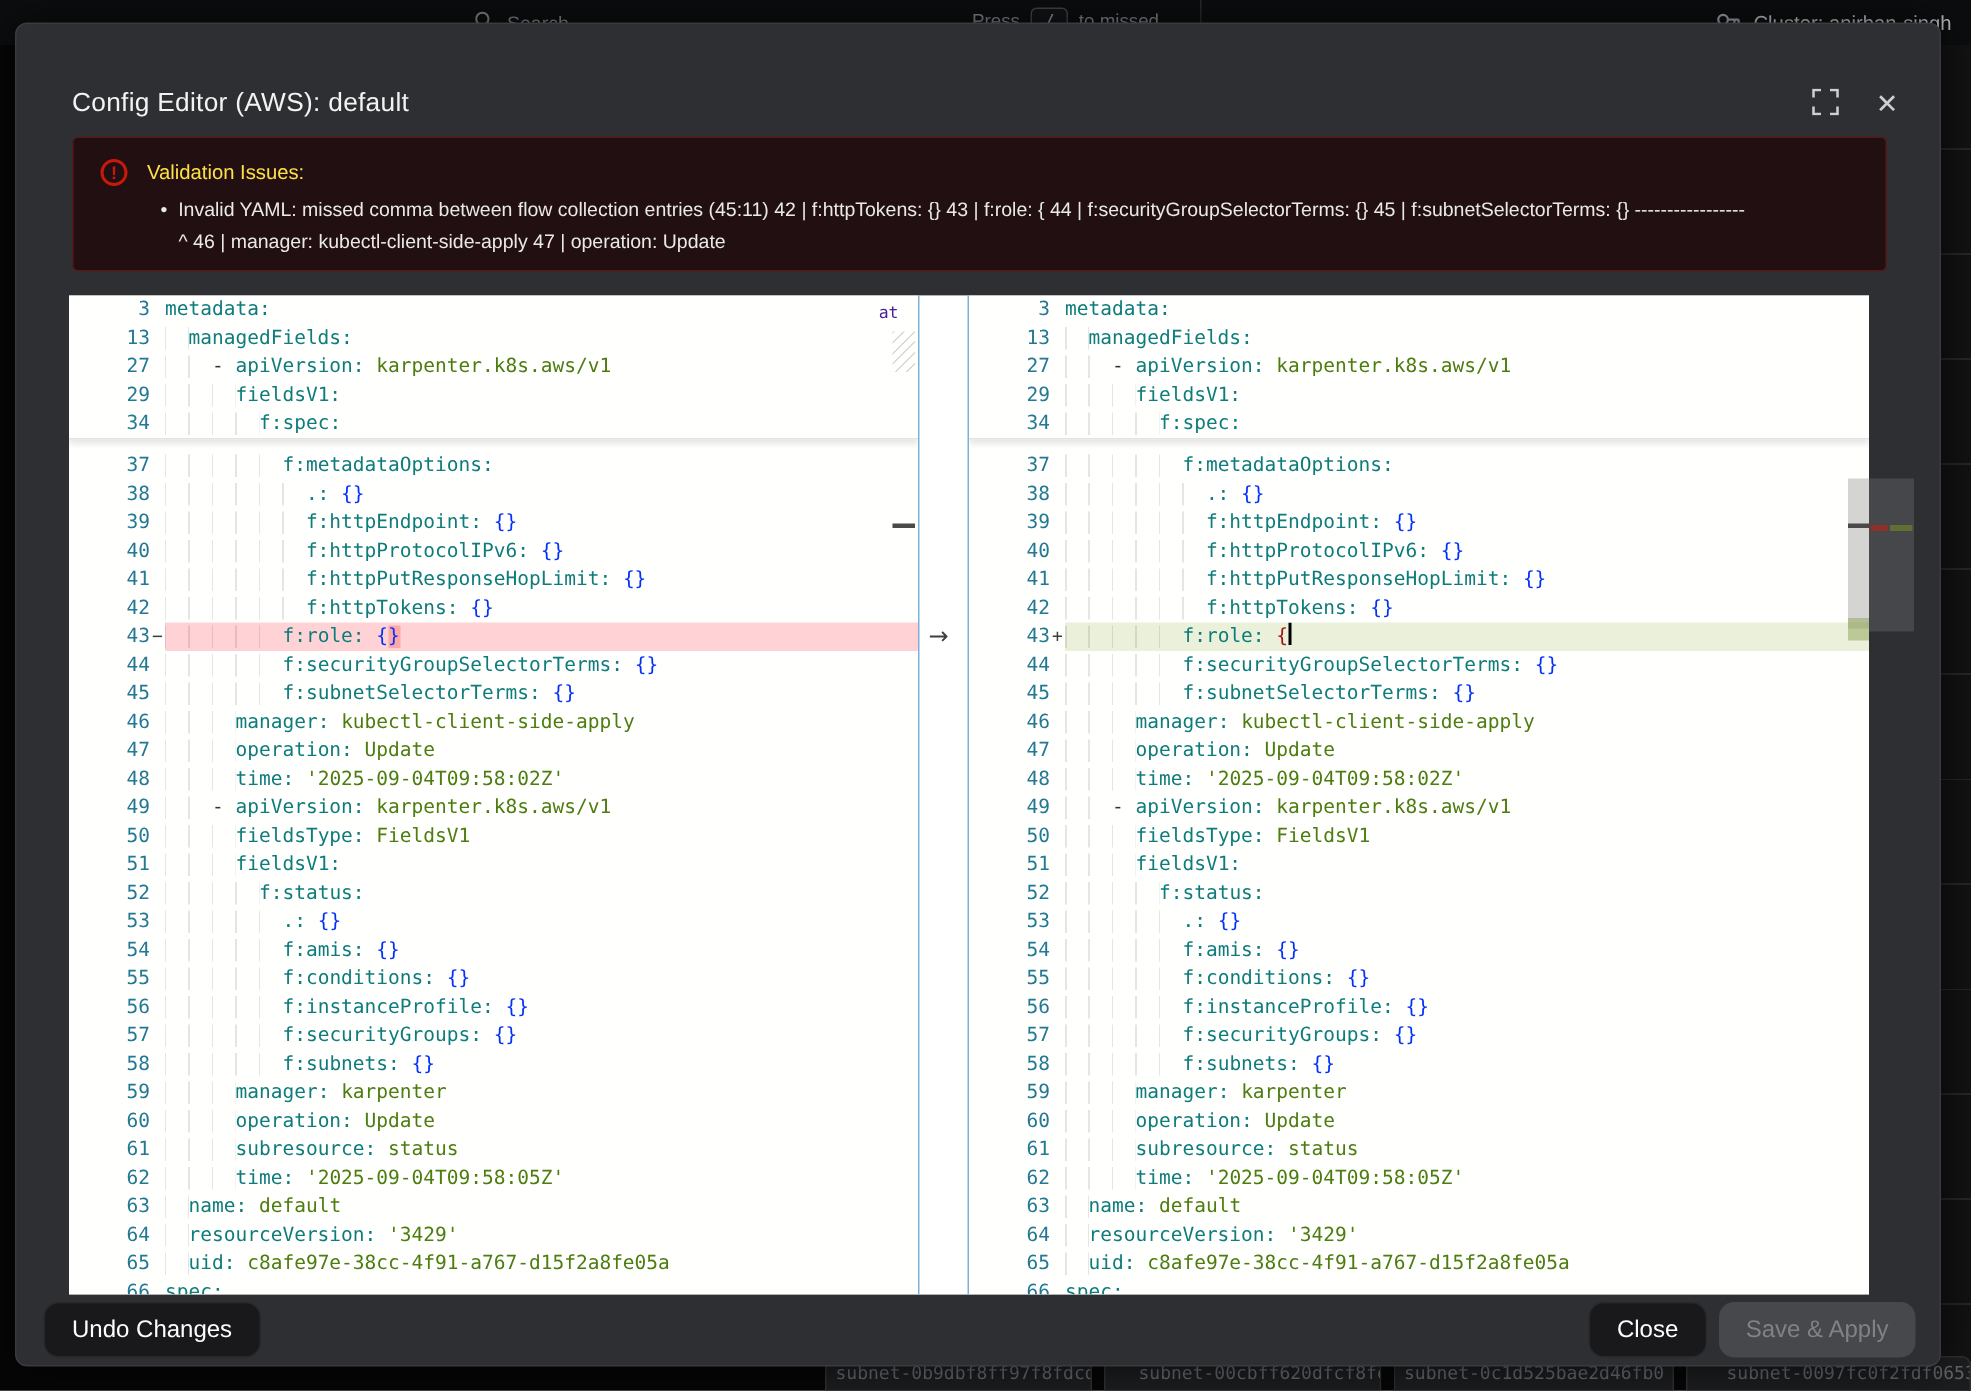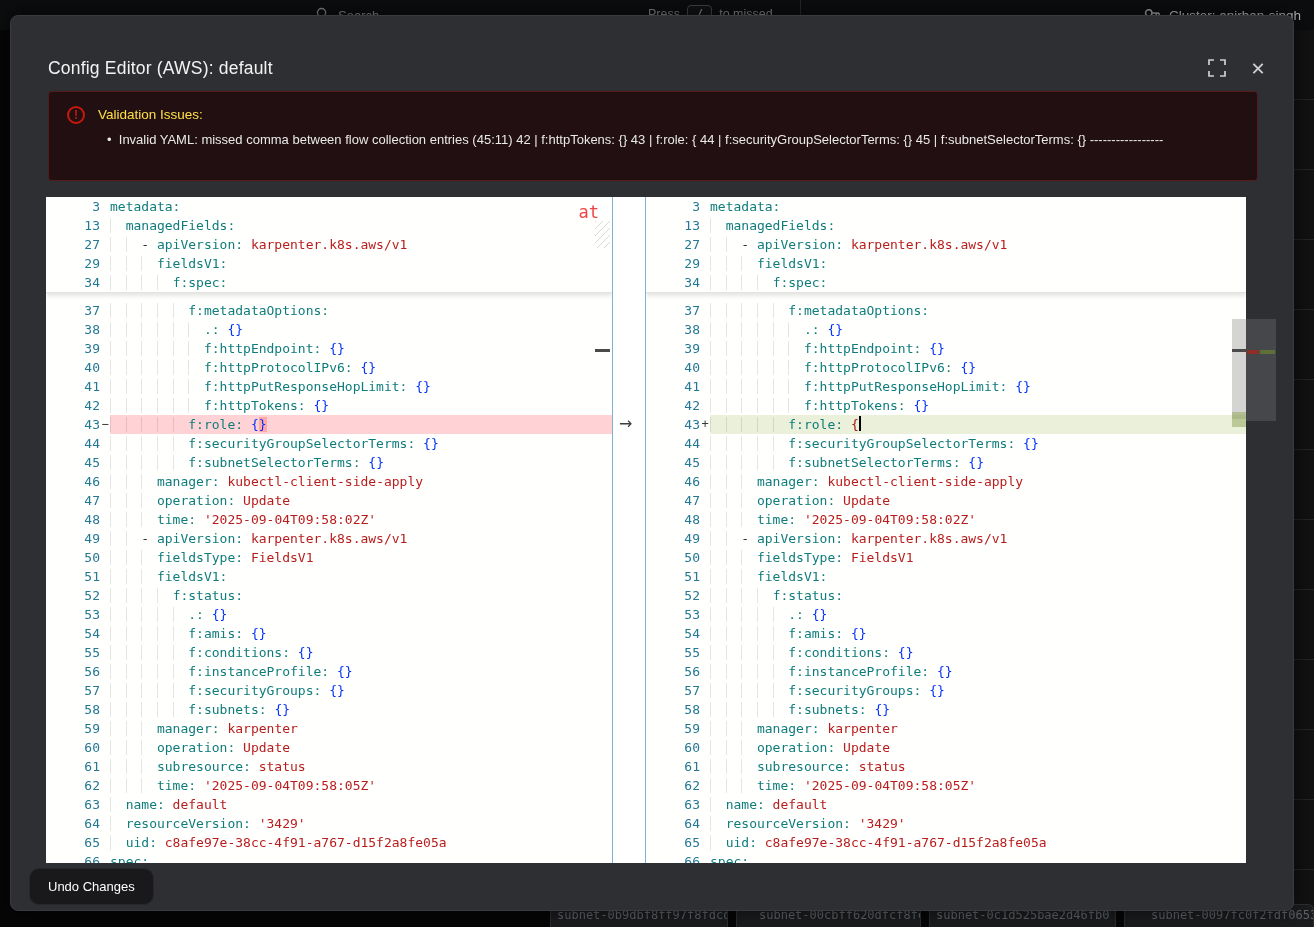--- a/index.html
+++ b/index.html
@@ -44,42 +44,42 @@
   .pane-left{width:566px;}
   .pane-right{width:600px;}
   .sash{width:34px;flex:none;position:relative;background:#ffffff;border-left:1px solid #7fb0d8;border-right:1px solid #7fb0d8;box-sizing:border-box;}
   .sticky{position:relative;z-index:2;background:#fffffe;border-bottom:1px solid #e3e3e3;box-shadow:0 3px 4px rgba(0,0,0,.10);}
   .body{padding-top:8px;}
   .row{display:flex;height:19px;line-height:19px;font-family:"DejaVu Sans Mono",monospace;font-size:13px;}
   .ln{width:54px;text-align:right;color:#237893;flex:none;}
   .sign{width:10px;flex:none;color:#3c3c3c;text-align:center;font-size:12px;}
   .code{flex:1;white-space:pre;overflow:hidden;}
   .ind{background:repeating-linear-gradient(to right,rgba(0,0,0,.10) 0 1px,transparent 1px 2ch);}
-  .k{color:#0f7c7c;} .v{color:#b91c1c;} .b{color:#0431fa;} .rb{color:#a31515;} .dash{color:#333;}
+  .k{color:#0f7c7c;} .v{color:#4d7c0f;} .b{color:#0431fa;} .rb{color:#a31515;} .dash{color:#333;}
   .row.del .code{background:#ffd3d6;}
   .delc{background:#ffa8a8;}
   .row.add .code{background:#eaf0da;}
   .caret{display:inline-block;width:2px;height:15px;background:#000;vertical-align:-2px;}
   .arrow{position:absolute;left:6px;top:217px;height:19px;font-size:16px;color:#3f3f3f;cursor:pointer;
     font-family:"DejaVu Sans",sans-serif;}
-  .frag-at{position:absolute;right:13px;top:5px;color:#ef4444;font-family:"DejaVu Sans Mono",monospace;font-size:17px;z-index:3;}
+  .frag-at{position:absolute;right:13px;top:5px;color:#4c1d95;font-family:"DejaVu Sans Mono",monospace;font-size:11px;z-index:3;}
   .hatch{position:absolute;right:2px;top:24px;width:15px;height:27px;z-index:3;opacity:.7;
     background:repeating-linear-gradient(135deg,#c9c9c9 0 1px,transparent 1px 5px);}
   .ovr-dash{position:absolute;width:15px;height:3px;background:#4a4a4a;z-index:4;}
   .dash-left{right:2px;top:152px;}
   .dash-right{right:0;top:152px;width:14px;}
   .slider{position:absolute;right:0;top:122px;width:14px;height:100px;background:rgba(121,121,121,.32);z-index:3;}
   .green-mark{position:absolute;right:0;top:215px;width:14px;height:15px;background:rgba(150,170,95,.55);z-index:3;}
   .ruler-box{position:absolute;left:1235px;top:303px;width:30px;height:102px;background:#45474a;}
   .ruler-red{position:absolute;left:1236px;top:334px;width:12px;height:4px;background:#8f2f28;}
   .ruler-green{position:absolute;left:1249px;top:334px;width:15px;height:4px;background:#5e7033;}
 
   
   .footer{position:absolute;left:0;top:850px;width:1284px;height:46px;}
-  .btn{border:none;border-radius:10px;font-family:"Liberation Sans",sans-serif;font-size:13px;
+  .btn{border:none;border-radius:10px;font-family:"Liberation Sans",sans-serif;font-size:16px;
     padding:0 18px;height:37px;cursor:pointer;}
   .btn-dark{background:#19191b;color:#fdfdfd;border:1px solid #28282b;}
   .btn-disabled{background:#46484b;color:#7f8286;cursor:default;}
   .undo-btn{position:absolute;left:18px;top:2px;}
   .footer-right{position:absolute;right:18px;top:2px;display:flex;gap:8px;}
 </style>
 </head>
 <body>
 
 <div class="stage">
@@ -129,20 +129,21 @@
           <path d="M6 17 H1 V12"></path>
       </svg>
     </button>
     <button class="icon-btn close-btn">✕</button>
 
     <div class="banner">
       <div class="banner-icon">!</div>
       <div class="banner-title">Validation Issues:</div>
       <div class="banner-issue">
         <div class="b1"><span>•&nbsp; </span><span>Invalid YAML: missed comma between flow collection entries (45:11) 42 | f:httpTokens: {} 43 | f:role: { 44 | f:securityGroupSelectorTerms: {} 45 | f:subnetSelectorTerms: {} -----------------</span></div>
+        <div class="b2">^ 46 | manager: kubectl-client-side-apply 47 | operation: Update</div>
       </div>
     </div>
 
     <div class="editor">
       <div class="pane pane-left" id="pane-left">
         <span class="frag-at">at</span>
         <span class="hatch"></span>
         <span class="ovr-dash dash-left"></span>
       <div class="sticky">
             <div class="row sticky-row">
@@ -512,15 +513,19 @@
           </div>
         </div>
     </div>
 
     <div class="ruler-box"></div>
     <div class="ruler-red"></div>
     <div class="ruler-green"></div>
 
     <div class="footer">
       <button class="btn btn-dark undo-btn">Undo Changes</button>
+      <div class="footer-right">
+        <button class="btn btn-dark">Close</button>
+        <button class="btn btn-disabled">Save &amp; Apply</button>
+      </div>
     </div>
   </div>
 </div>
 
 </body></html>

